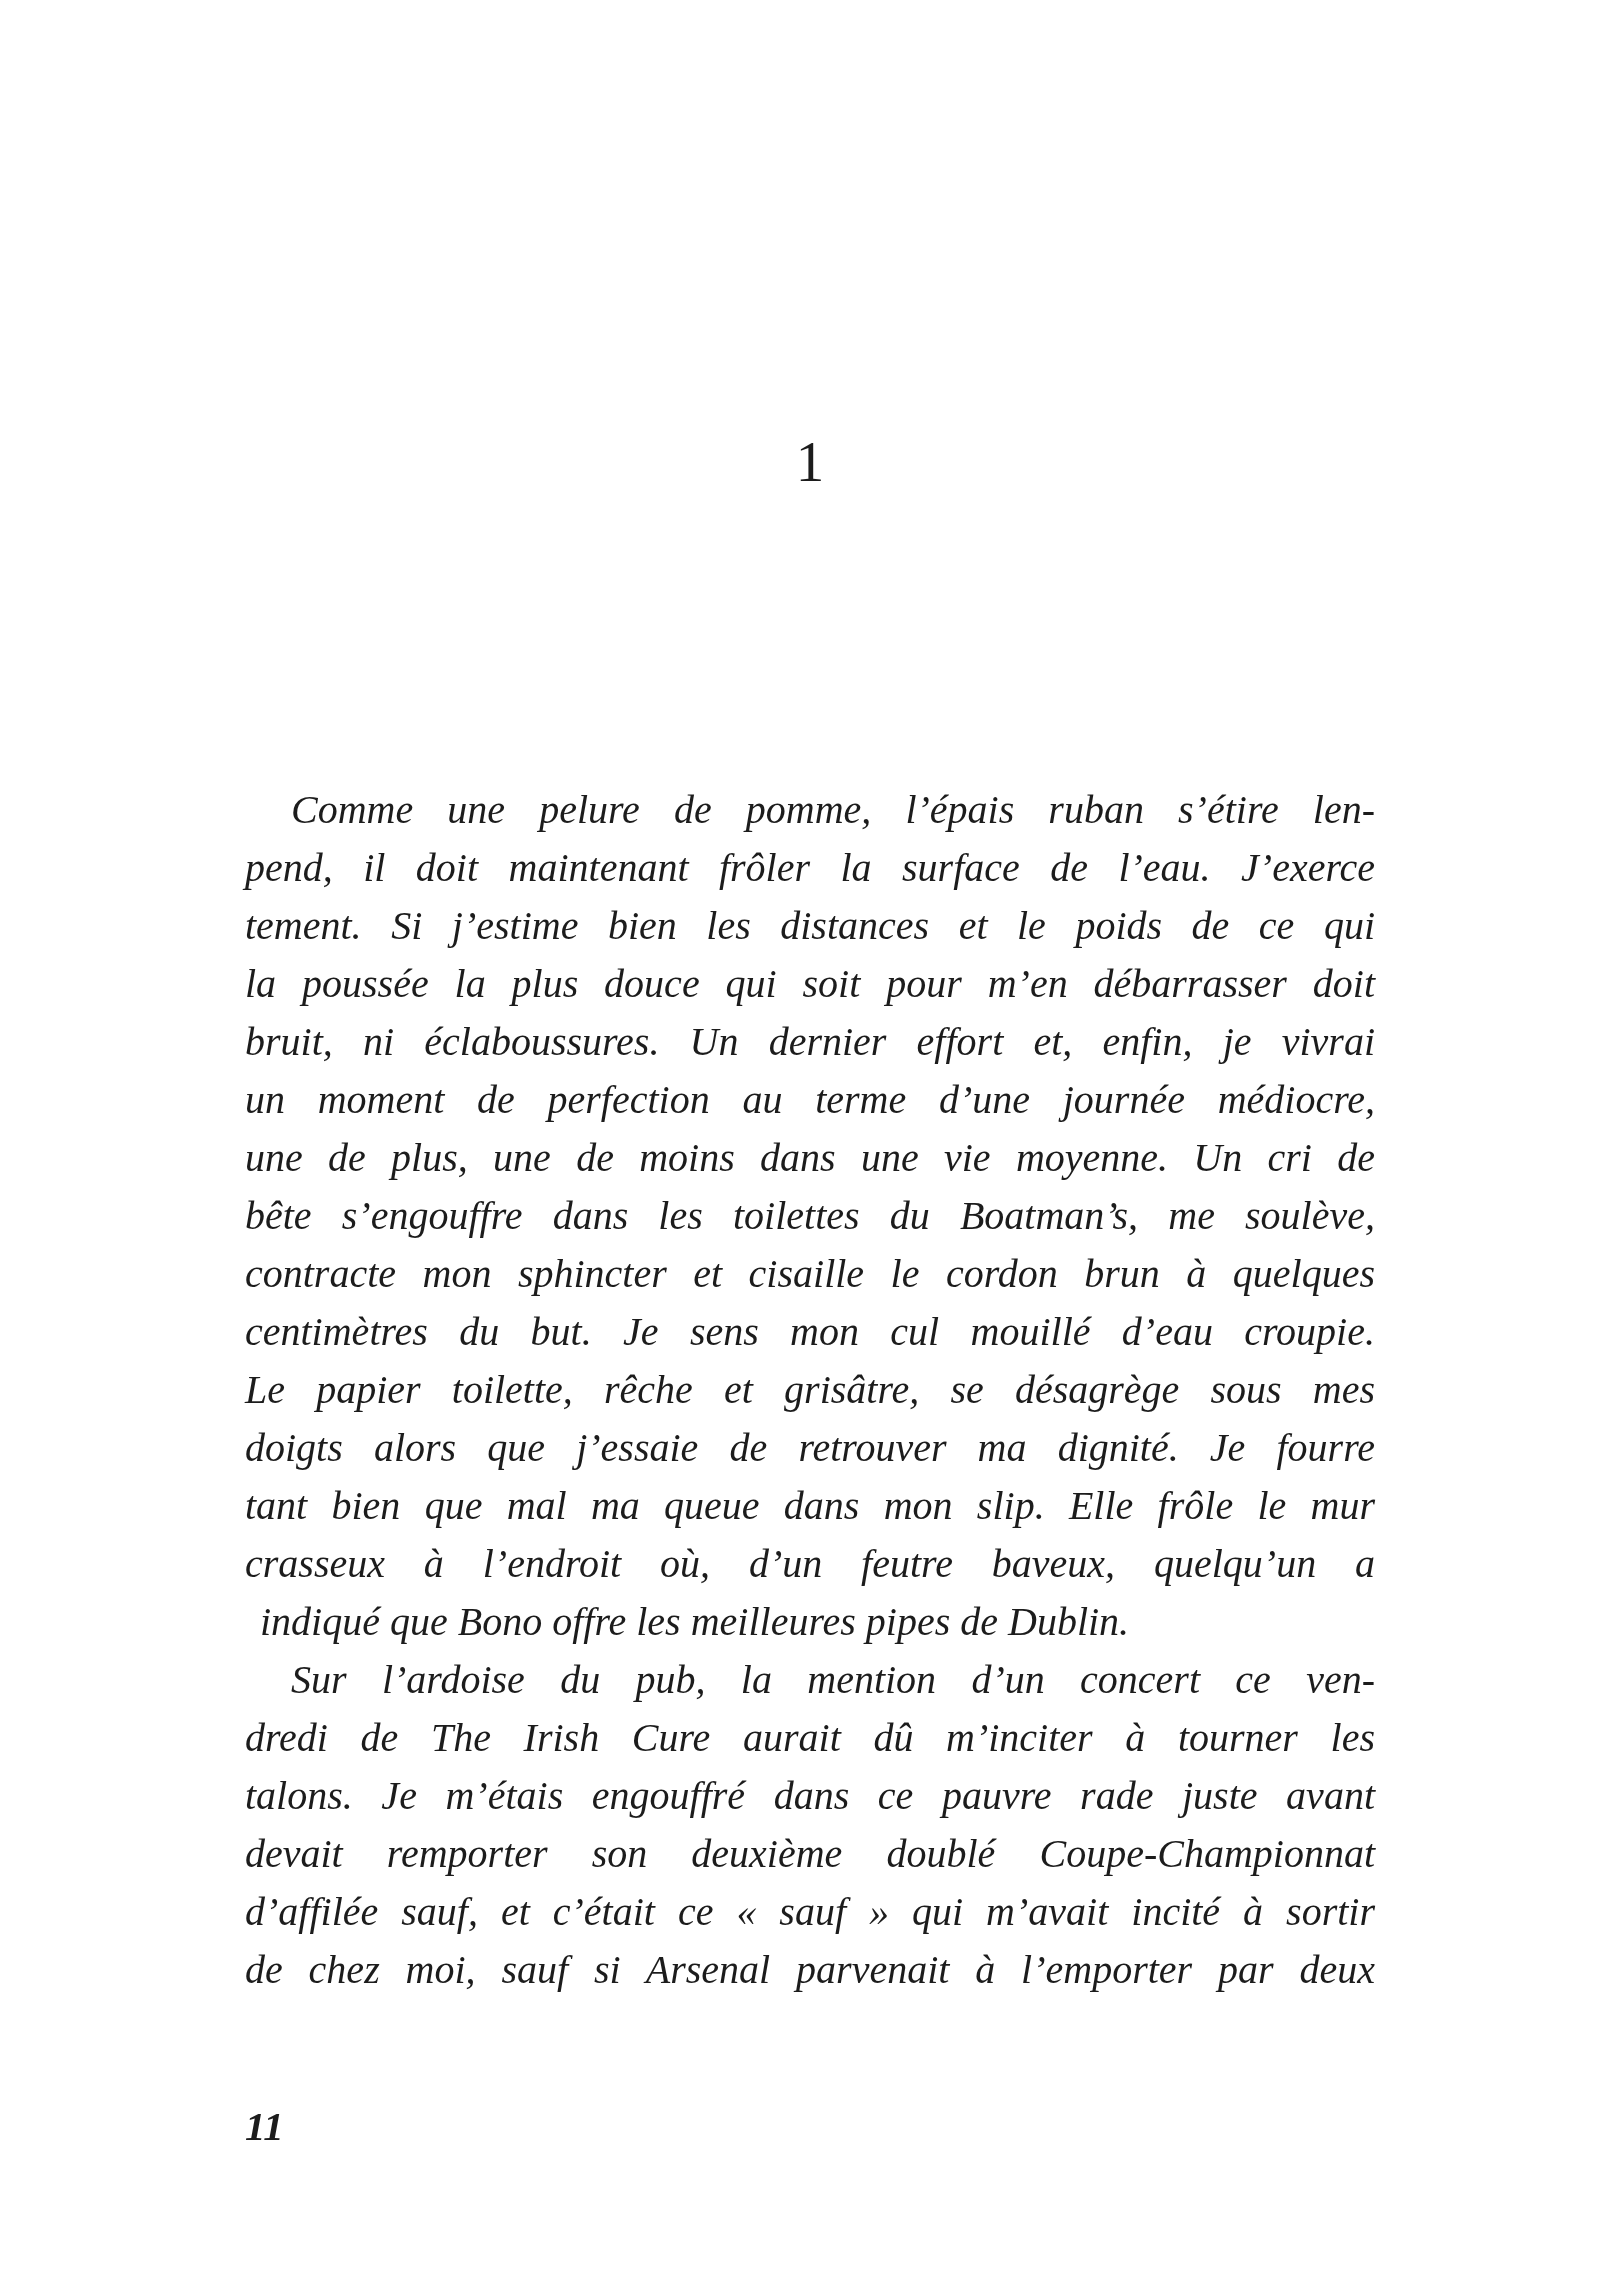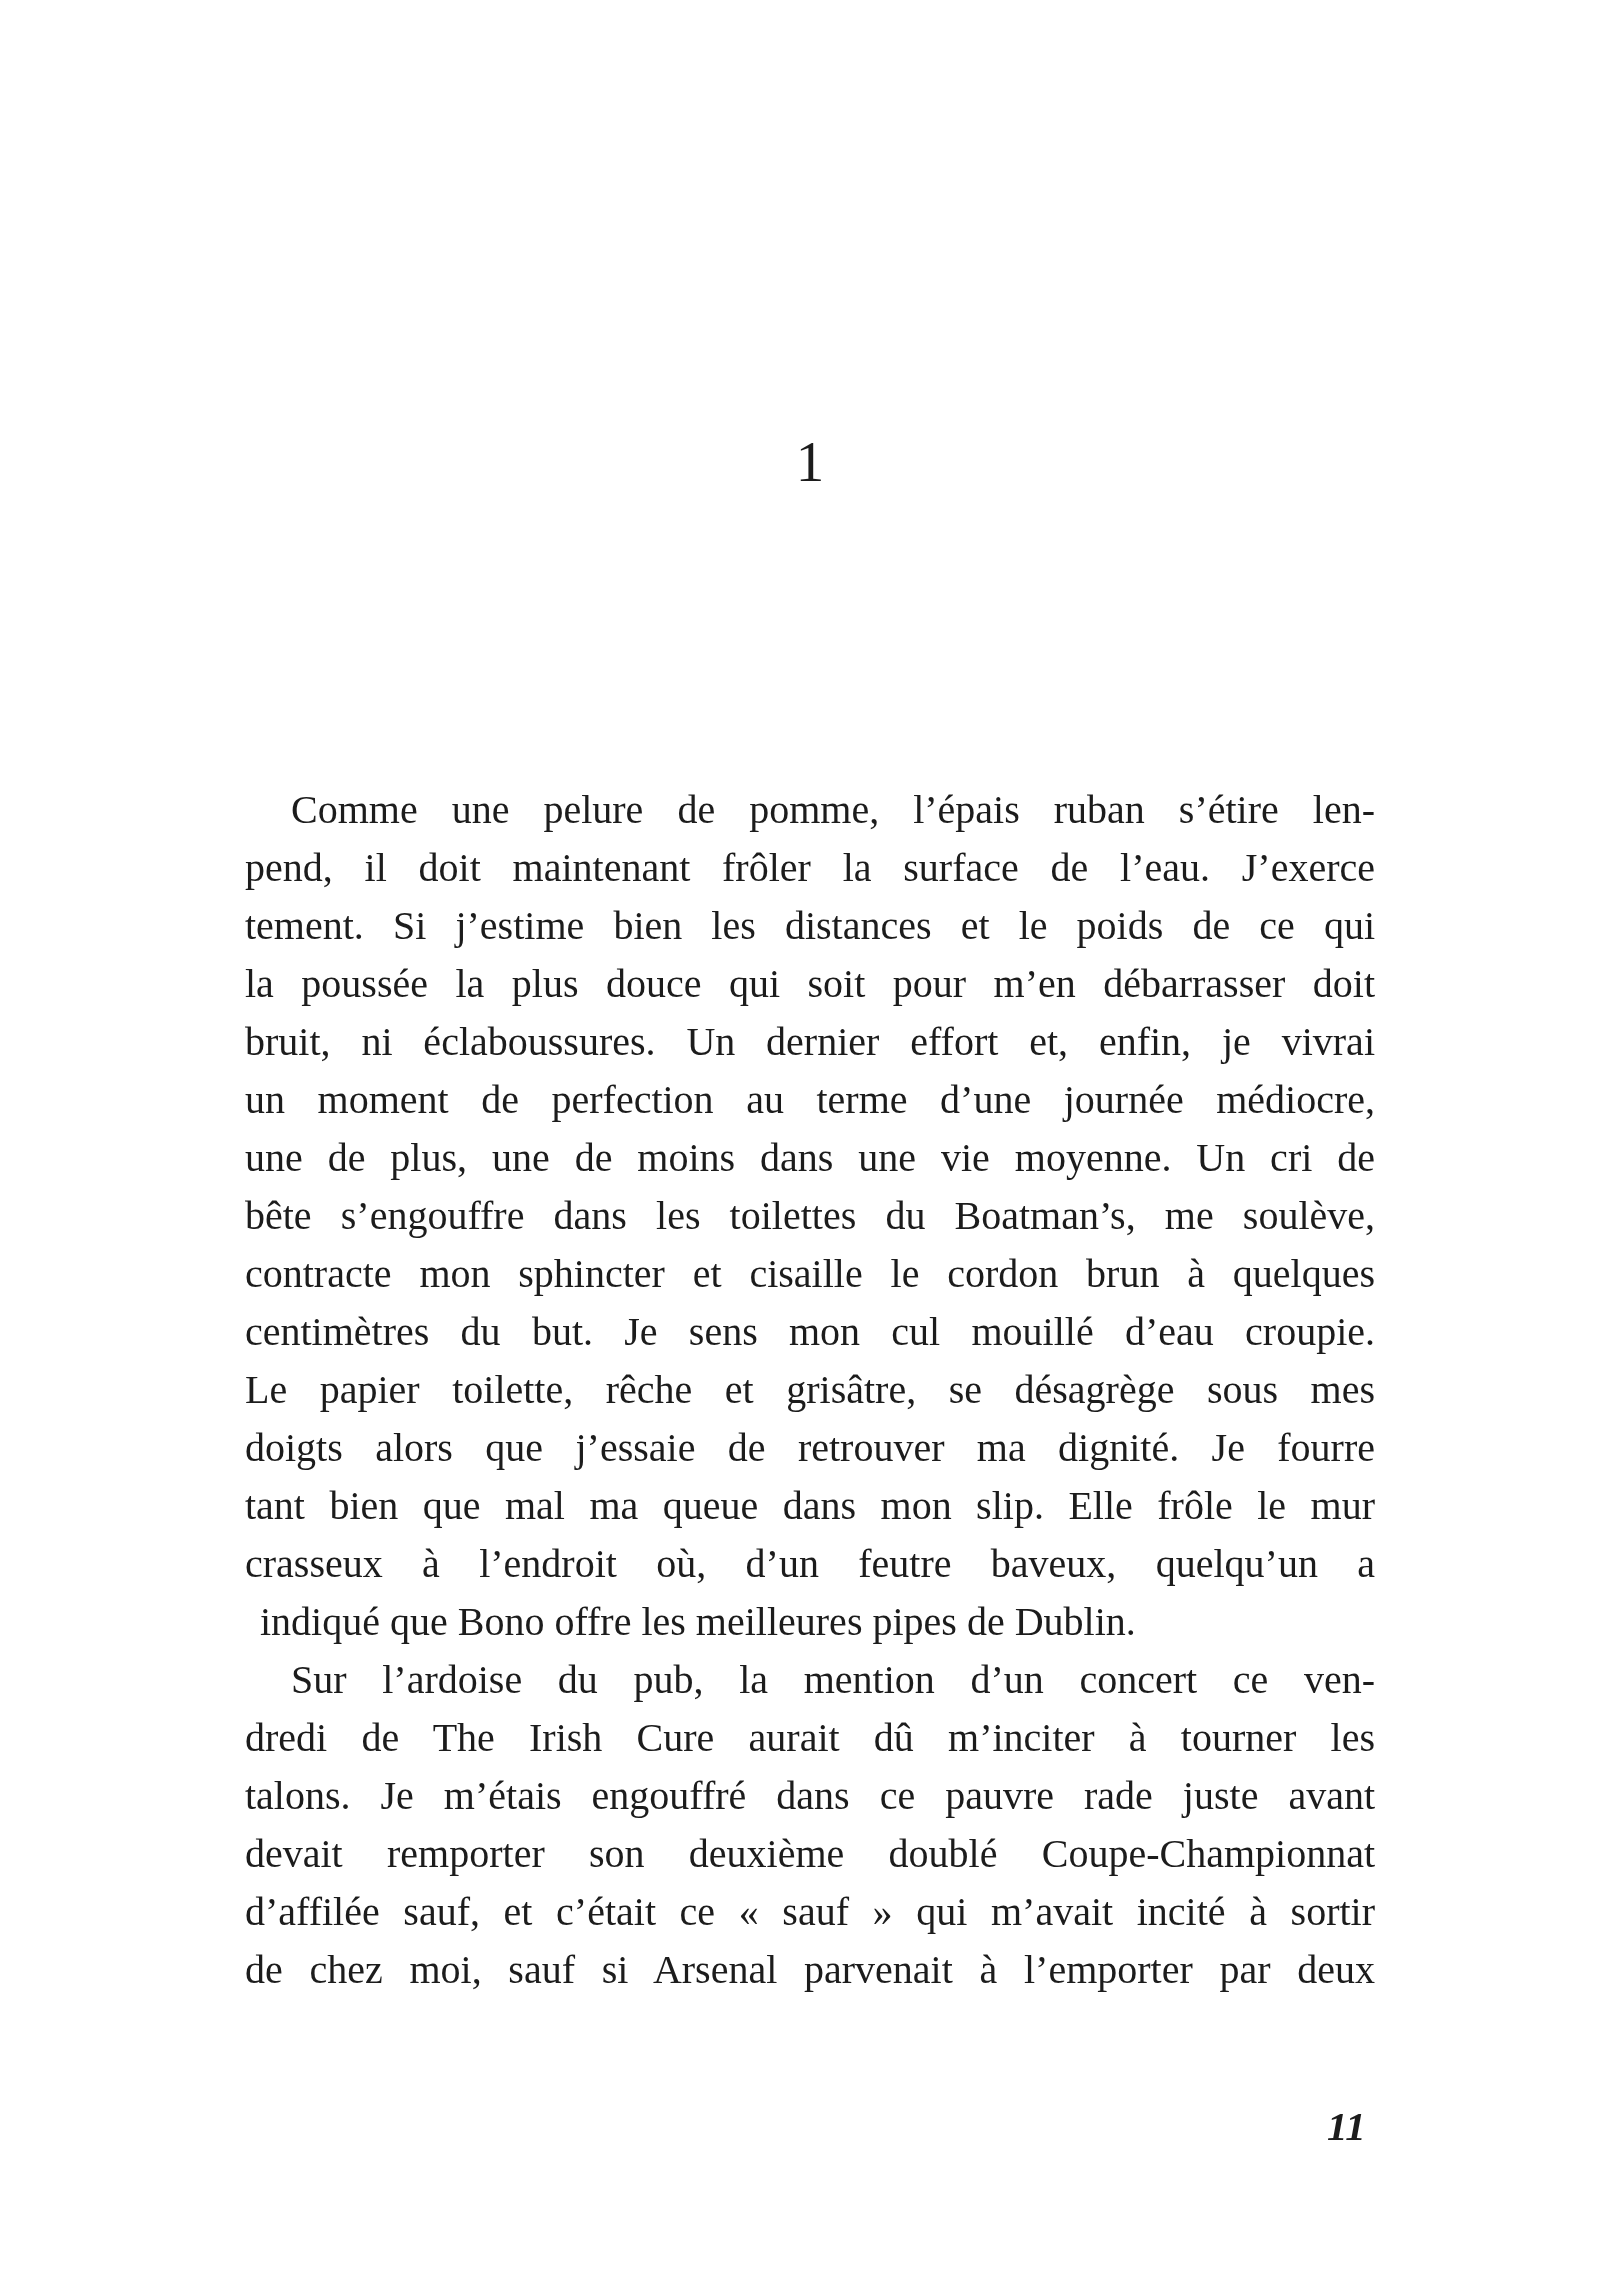--- a/index.html
+++ b/index.html
@@ -30,40 +30,40 @@
     top: 781px;
     left: 245px;
     width: 1130px;
     font-size: 40px;
     line-height: 58px;
   }
   .line {
     text-align: justify;
     text-align-last: justify;
     white-space: nowrap;
+    font-style: italic;
   }
   .line.indent {
     text-indent: 46px;
   }
   .line.short-last {
     text-align-last: left;
     margin-left: 15px;
   }
   .page-number {
     position: absolute;
     top: 2097px;
     left: 245px;
     width: 1130px;
     padding-right: 9.2px;
     box-sizing: border-box;
     font-size: 41px;
     line-height: 58px;
     font-style: italic;
     font-weight: 600;
-    text-align: right;
   }
 </style>
 </head>
 <body>
 
 <div class="page">
   <div class="chapter-number">1</div>
 
   <div class="text-block" id="text-block">
       <div class="line indent">Comme une pelure de pomme, l’épais ruban s’étire len-</div>

